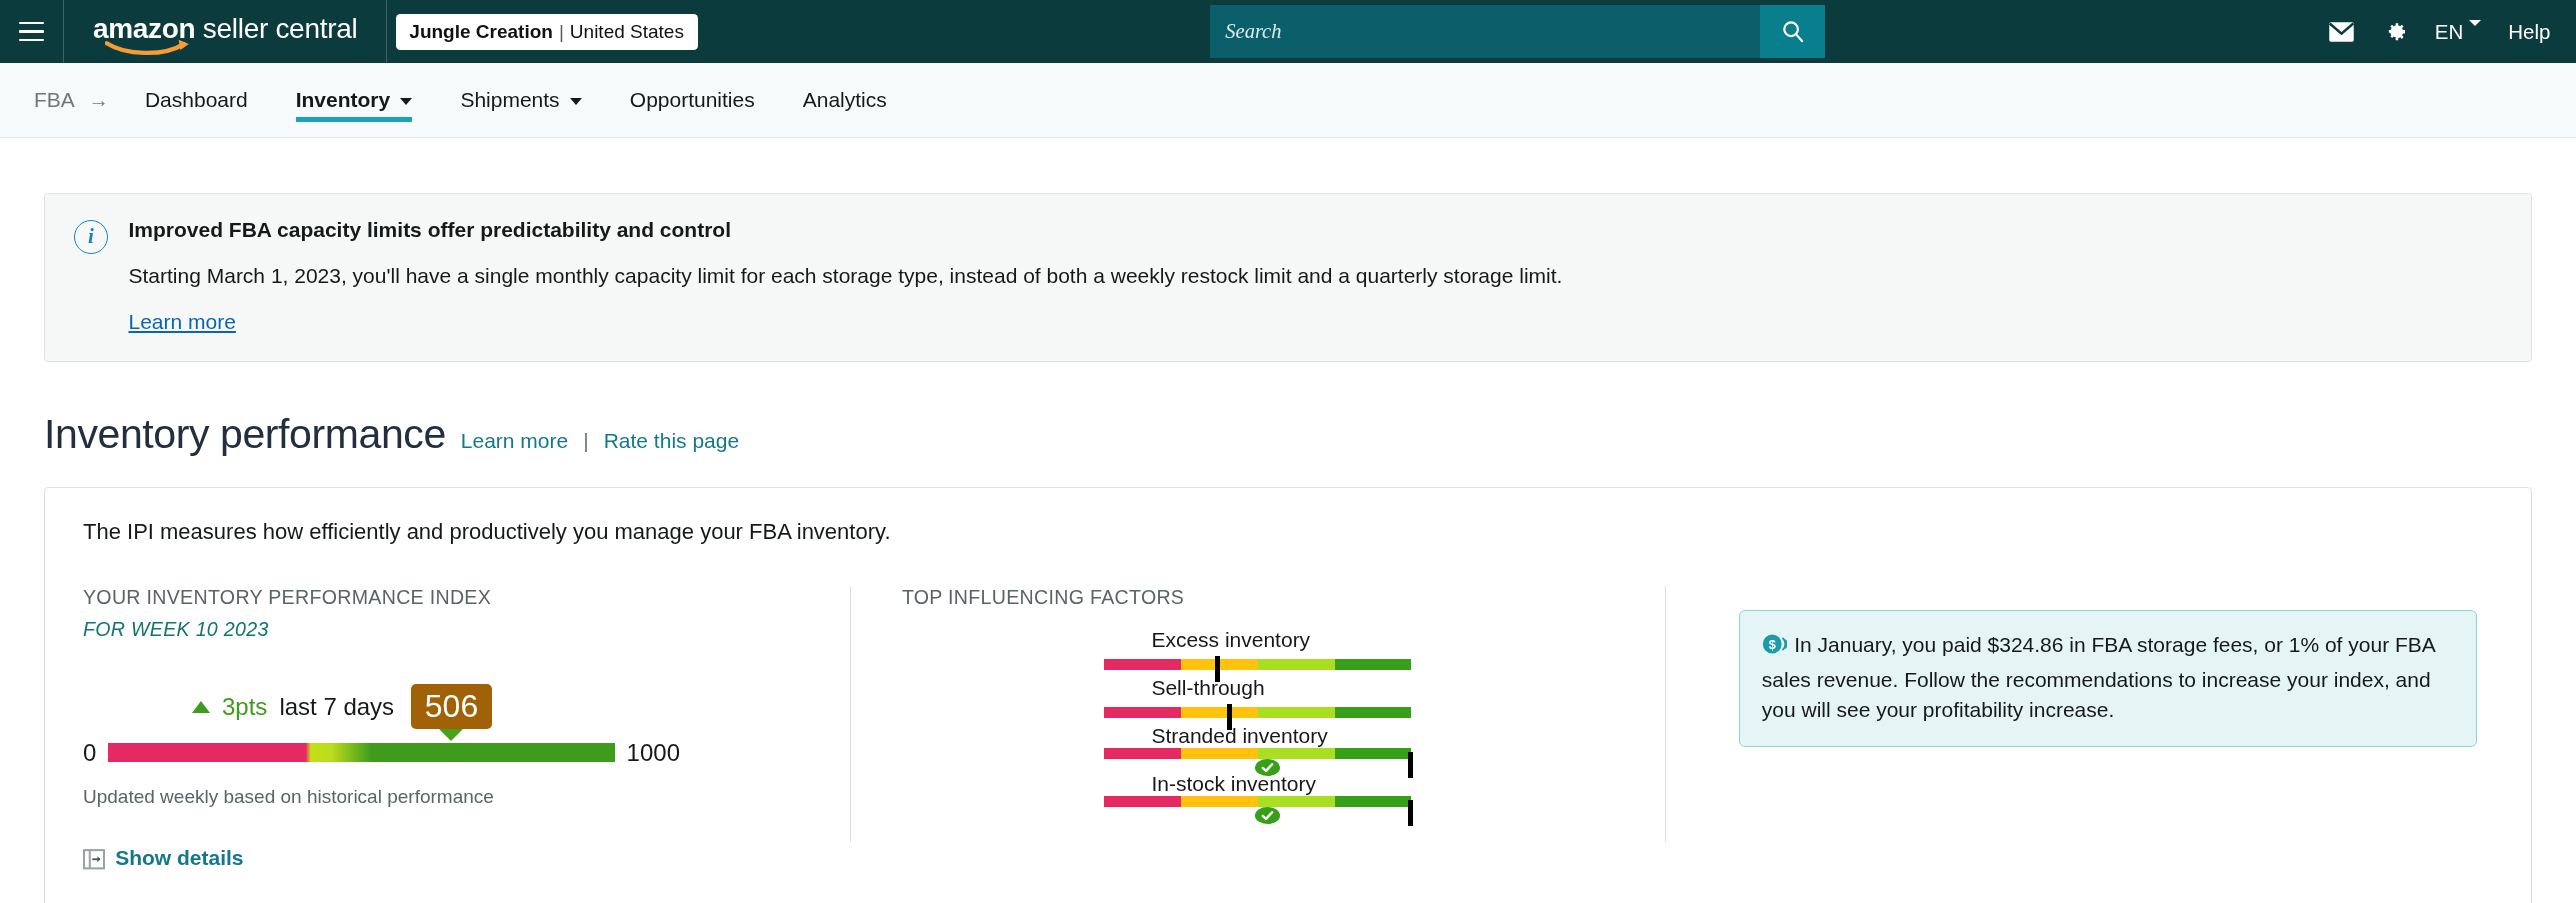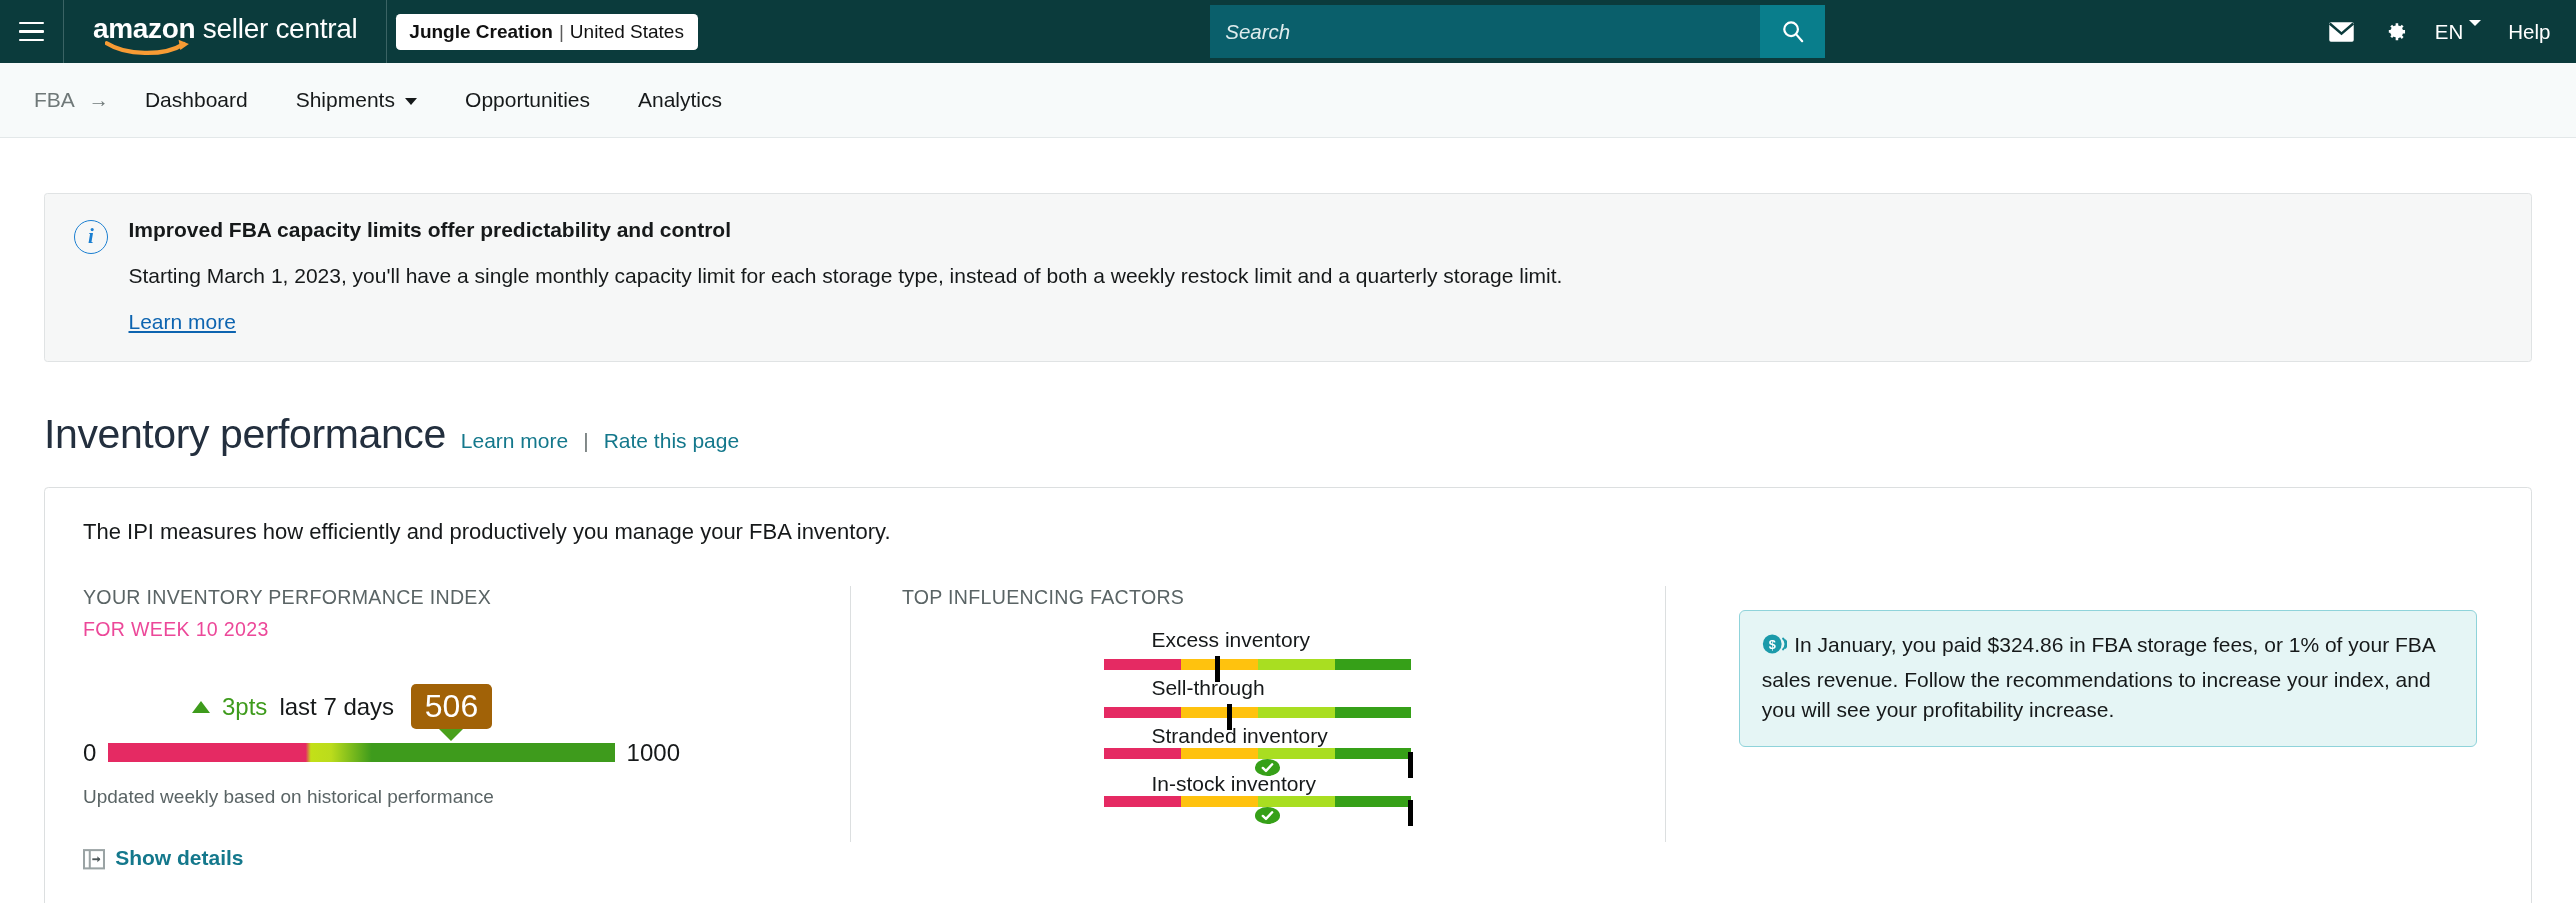--- a/index.html
+++ b/index.html
@@ -73,21 +73,21 @@
     left: 1210px; top: 5.1px;
     width: 615px; height: 53px;
     display: flex;
   }
   .search-input {
     flex: 1;
     background: #0A5F6B;
     border: none;
     color: #ffffff;
     font-size: 20.5px;
-    font-family: Liberation Sans, sans-serif;
+    font-family: Liberation Serif, serif;
     font-style: italic;
     padding: 0 15.3px;
     outline: none;
   }
   .search-input::placeholder { color: #dfeced; font-style: italic; opacity: 1; }
   .search-btn {
     width: 65px;
     background: #0880915e;
     background: #097E8C;
     border: none;
@@ -227,22 +227,22 @@
     margin: 0 0 0 51px;
   }
   .panel-factors { width: 712px; }
   .panel-callout { flex: 1; padding-left: 73px; padding-top: 24px;}
 
   .sec-title {
     font-size: 19.6px; color: #5a6465; letter-spacing: 0.3px;
     text-transform: uppercase;
   }
   .sec-sub {
-    font-size: 19.6px; color: #ec4899; letter-spacing: 0.3px;
-    margin-top: 8.5px; text-transform: uppercase;
+    font-size: 19.6px; color: #0f766e; letter-spacing: 0.3px;
+    margin-top: 8.5px; text-transform: uppercase; font-style: italic;
   }
 
   .gauge-wrap { margin-top: 49px; position: relative; width: 597px; }
   .gauge-delta-row {
     display: flex; align-items: center; gap: 12px;
     margin-left: 109px;
     height: 34px;
   }
   .tri-up {
     width: 0; height: 0;
@@ -414,20 +414,25 @@
 <div class="navbar">
   <div class="nav-crumb">
     <span>FBA</span>
     <span class="nav-arrow">→</span>
   </div>
 
   <div class="nav-item">
     <span>Dashboard</span>
   </div>
 
+  <div class="nav-item active">
+    <span>Inventory</span>
+    <span class="nav-chev"></span>
+    <span class="nav-underline"></span>
+  </div>
 
   <div class="nav-item">
     <span>Shipments</span>
     <span class="nav-chev"></span>
   </div>
 
   <div class="nav-item">
     <span>Opportunities</span>
   </div>
 

